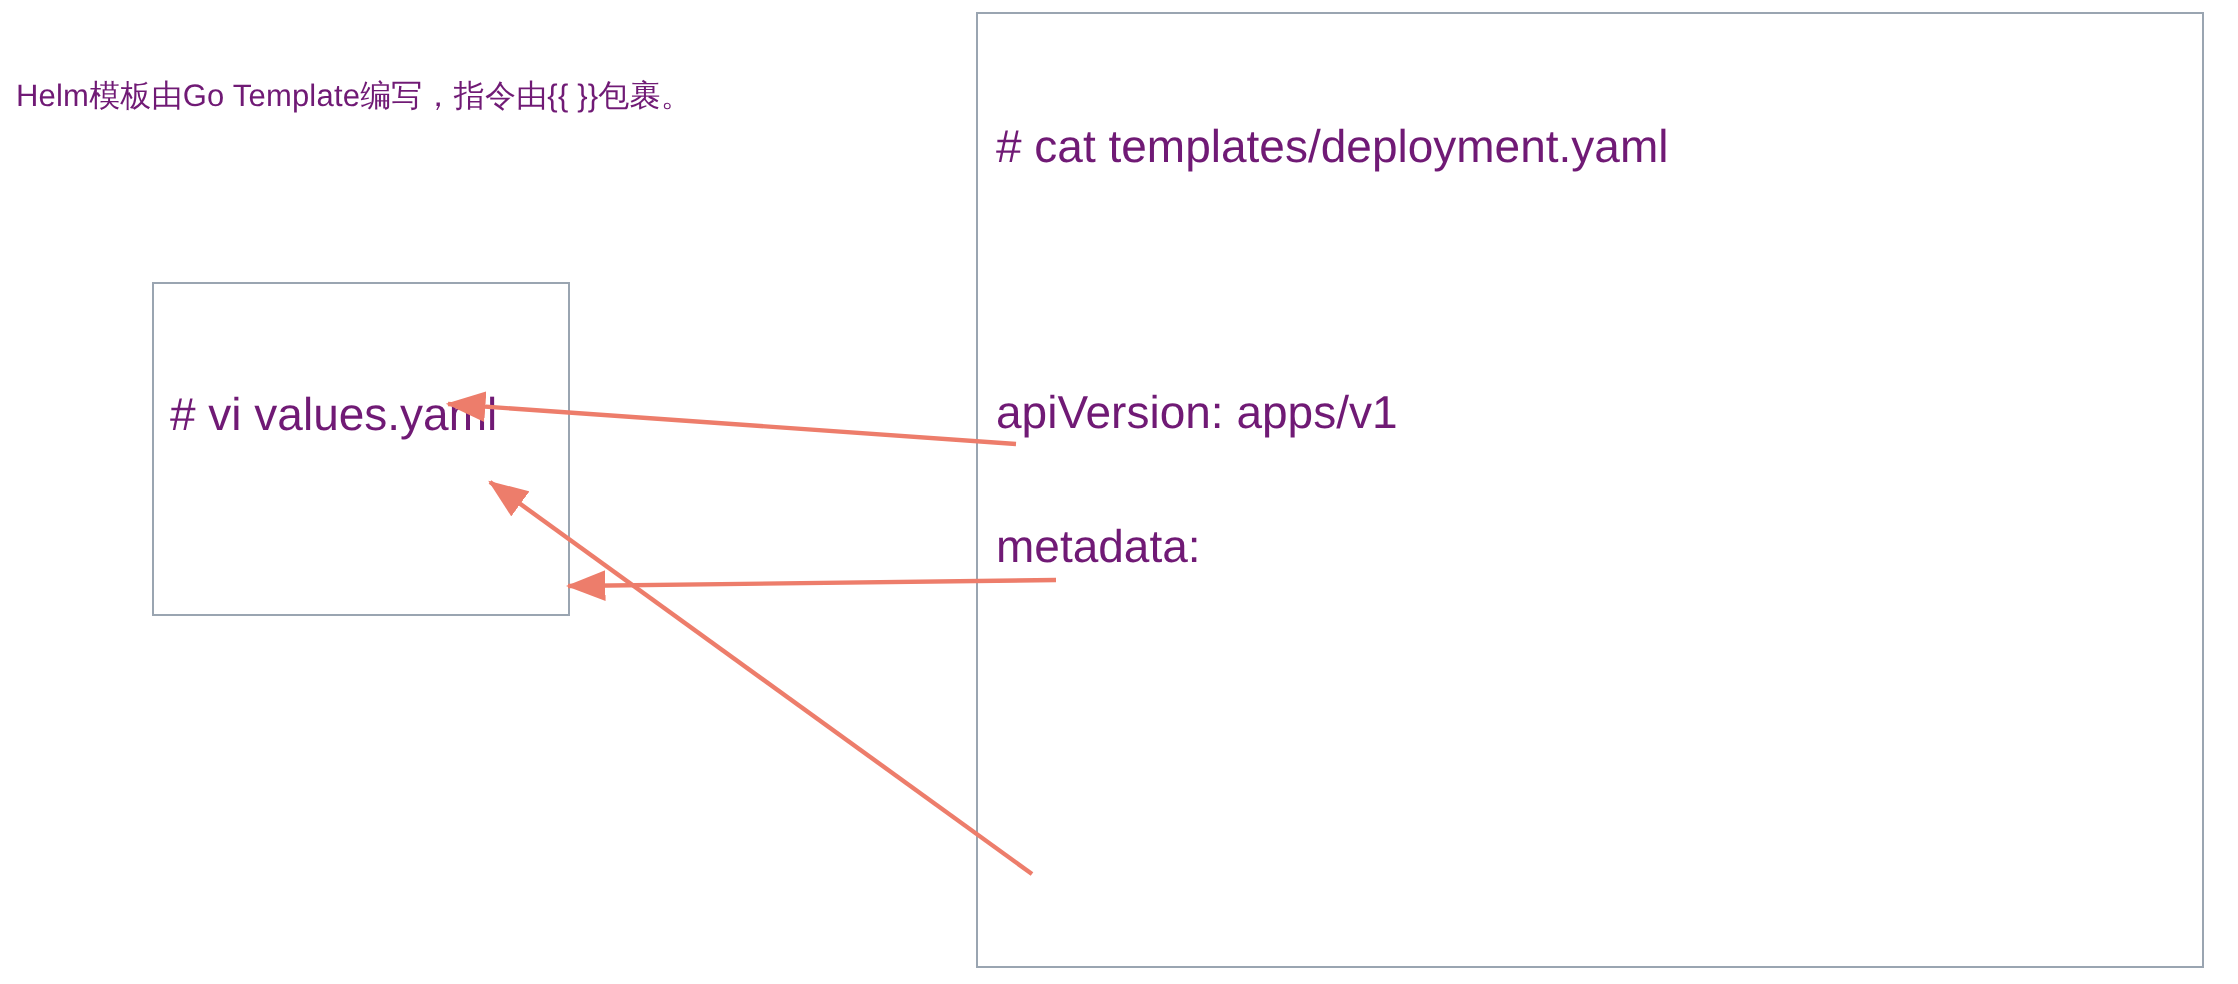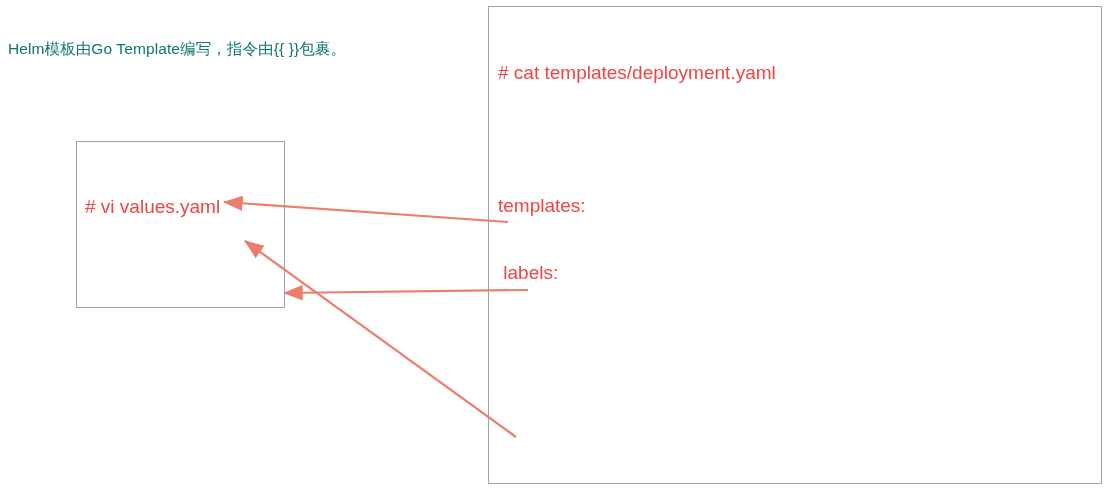--- a/index.html
+++ b/index.html
@@ -16,34 +16,34 @@
     color: #1f3864;
   }
 
   
   #caption {
     position: absolute;
     left: 8px;
     top: 39px;
     font-size: 15.5px;
     line-height: 20px;
-    color: #0f766e;
+    color: #701a75;
     white-space: pre;
     letter-spacing: 0.1px;
   }
 
   
   .code-box {
     position: absolute;
     box-sizing: border-box;
     border: 1px solid #9aa5b1;
     background: #ffffff;
-    color: #ef4444;
+    color: #701a75;
     font-family: "Liberation Sans", "DejaVu Sans", sans-serif;
-    font-size: 19px;
+    font-size: 23px;
     line-height: 22.3px;
     white-space: pre;
     overflow: hidden;
   }
 
   #values-box {
     left: 76px;
     top: 141px;
     width: 209px;
     height: 167px;
@@ -87,22 +87,22 @@
   
   
   
   
   
 </div>
 
 <div class="code-box" id="deployment-box">
   <span class="code-line"># cat templates/deployment.yaml</span>
   <span class="code-line blank"></span>
-  <span class="code-line">templates:</span>
-  <span class="code-line"> labels:</span>
+  <span class="code-line">apiVersion: apps/v1</span>
+  <span class="code-line">metadata:</span>
   
   
   
   
   
   
   
   
   
   

